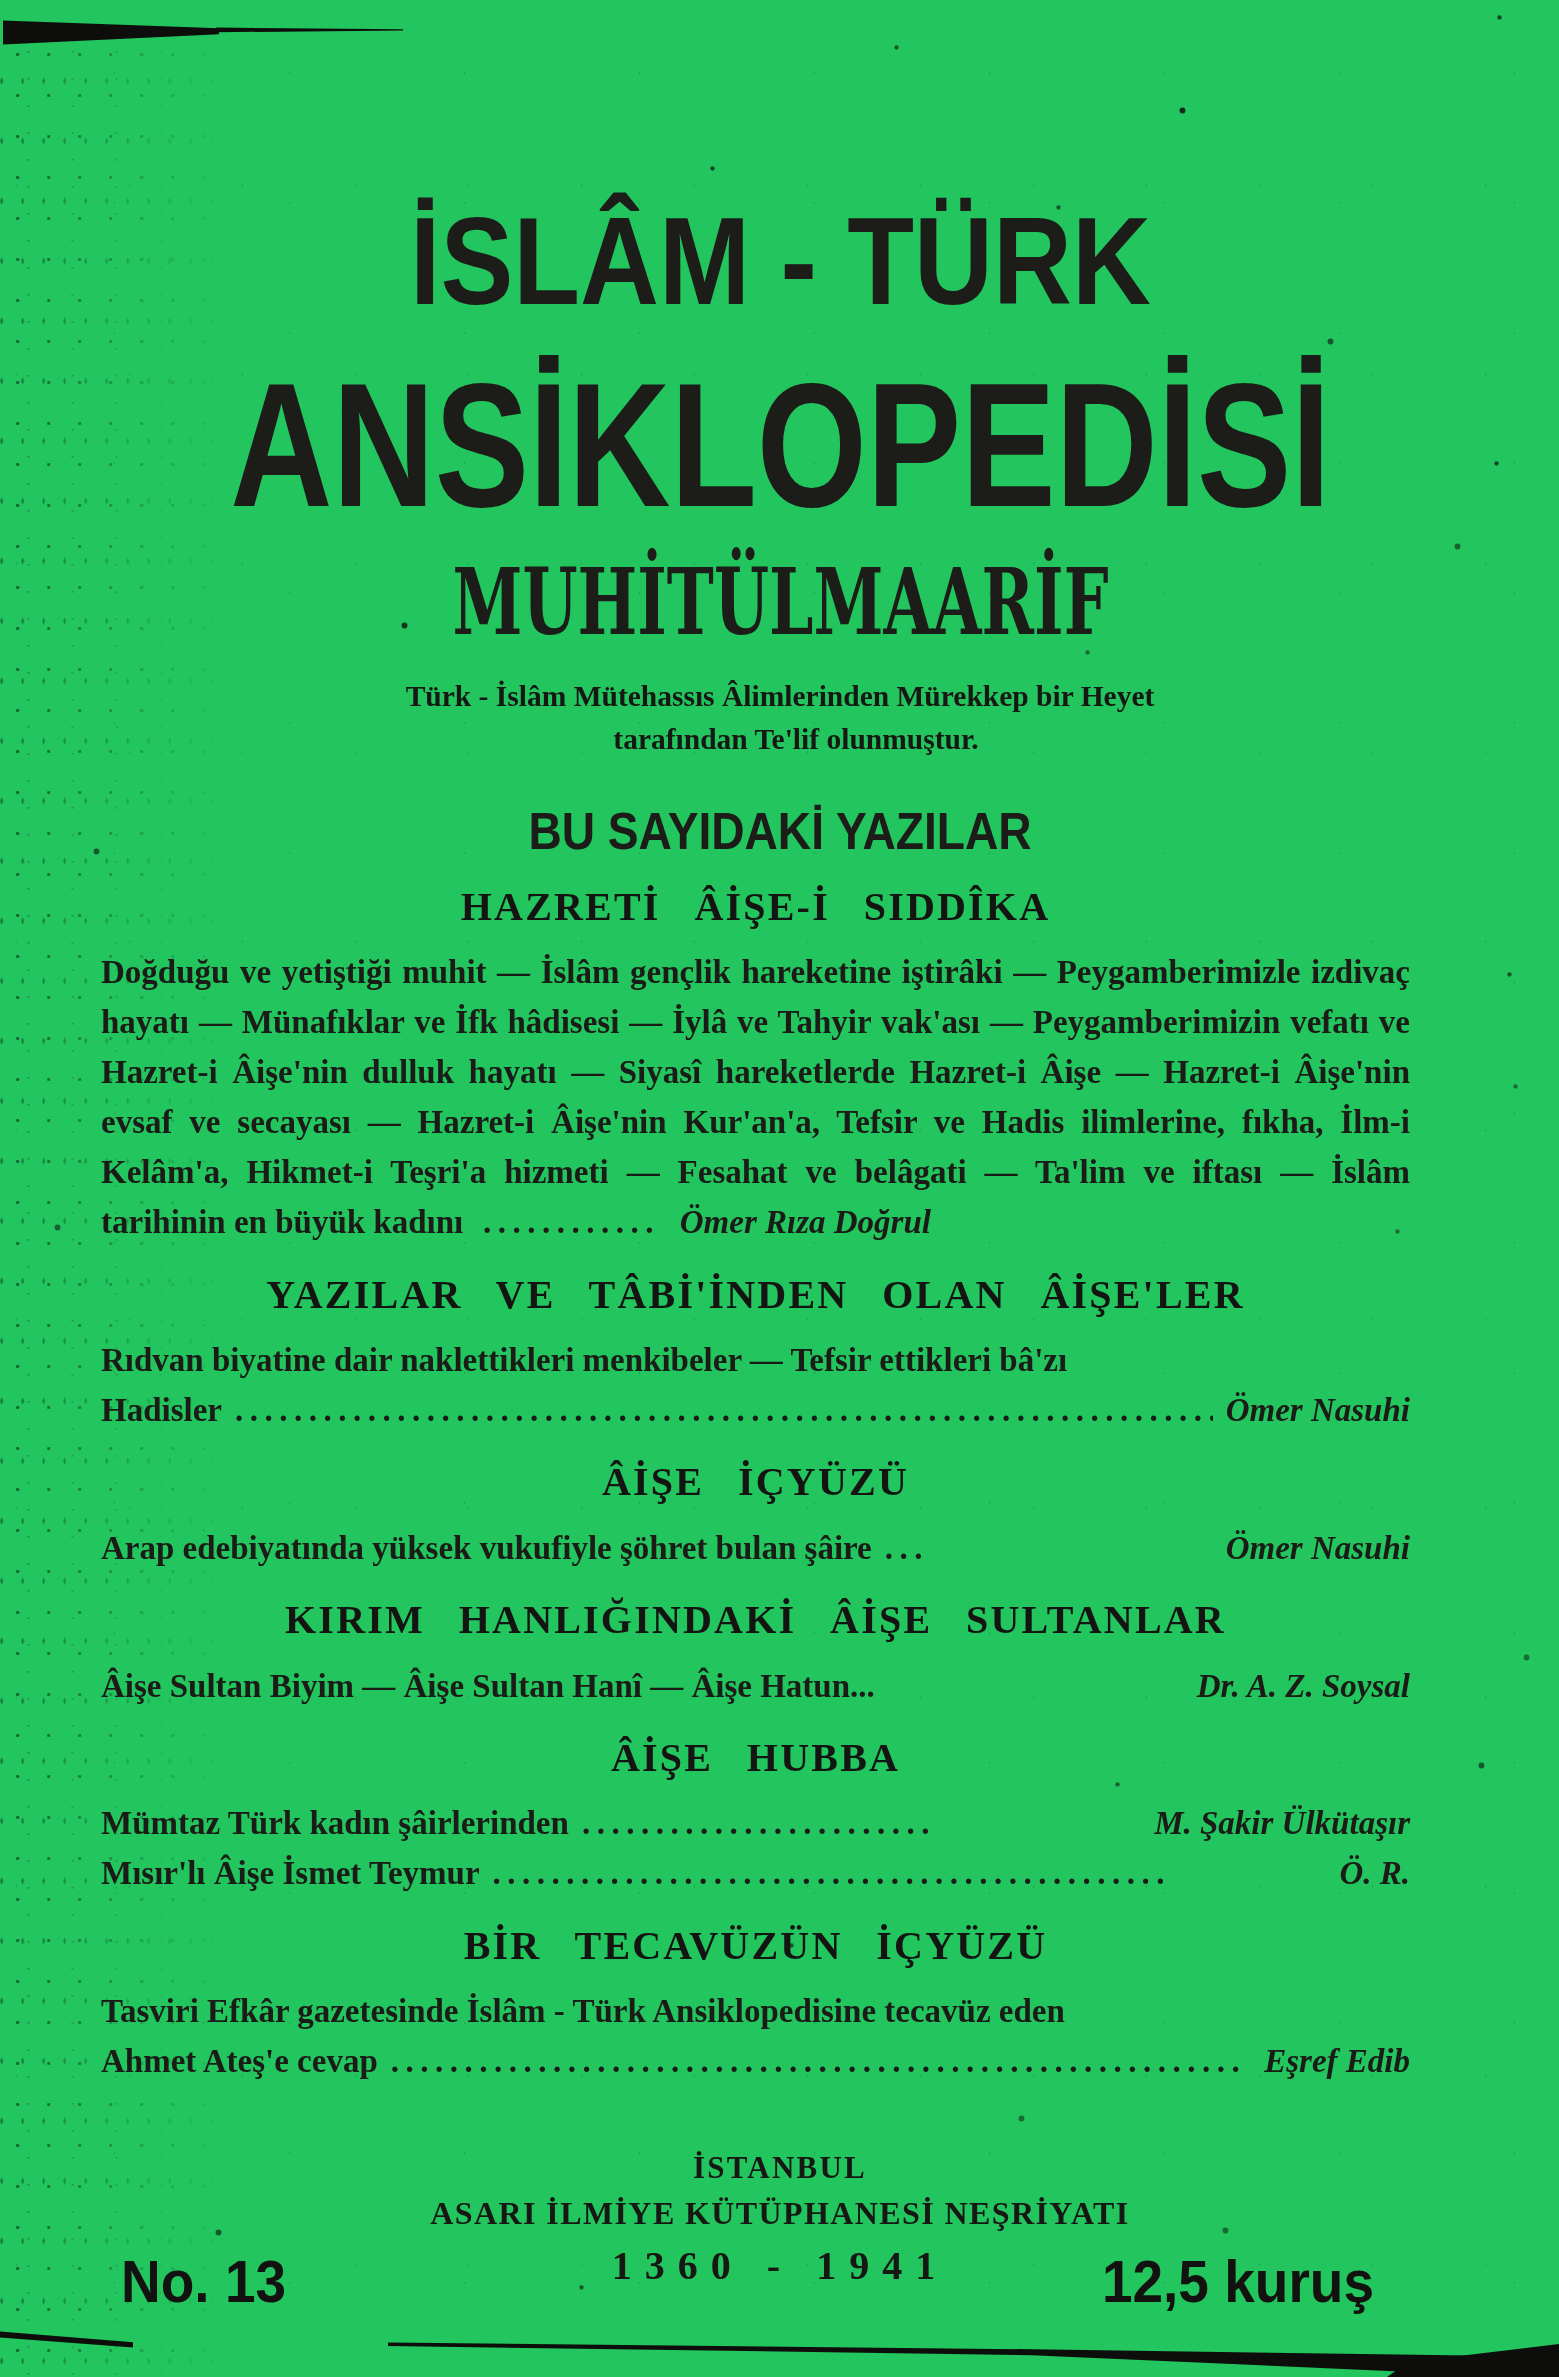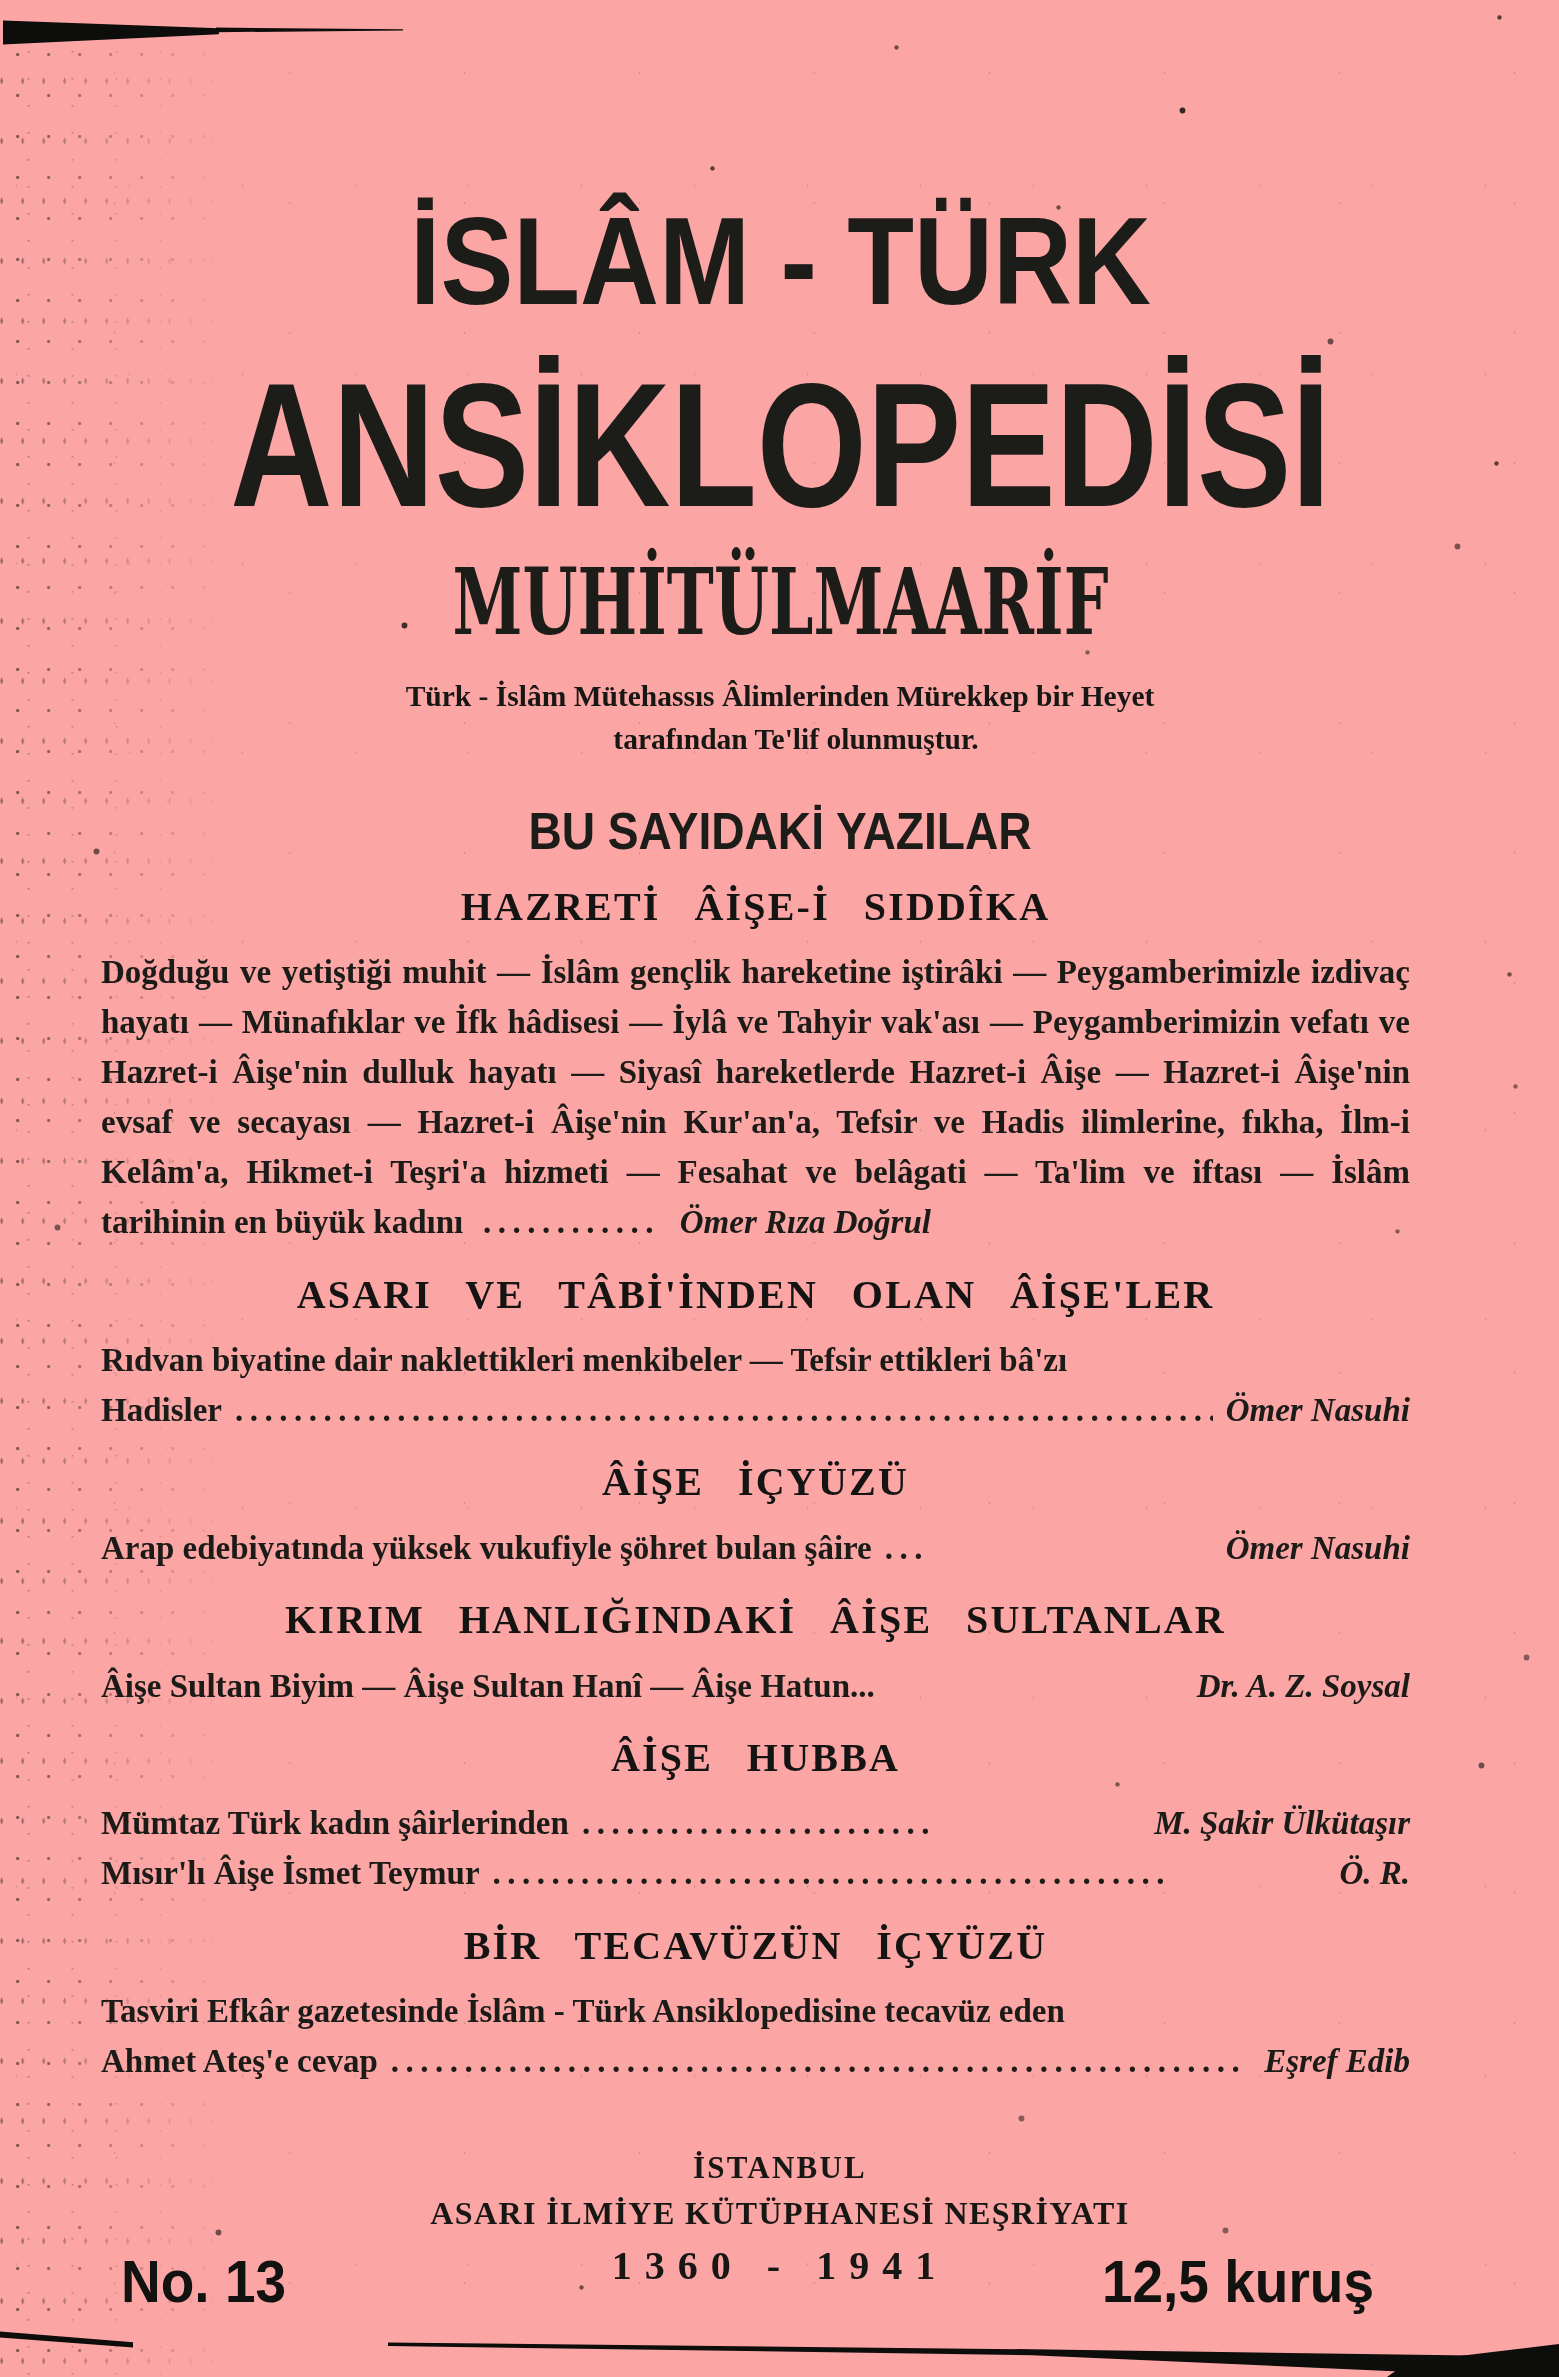--- a/index.html
+++ b/index.html
@@ -1,18 +1,18 @@
 <!DOCTYPE html>
 <html lang="tr" style="font-size:11.5px"><head>
 <meta charset="utf-8">
 <style>
   html,body{margin:0;padding:0;background:#d9d7d2;}
   .page{
     position:relative;width:1560px;height:2377px;overflow:hidden;
-    background:#fca5a5;color:#191916;
+    background:#22c55e;color:#191916;
     font-family:"Liberation Serif", serif;
   }
   
   .noise-overlay{
     position:absolute;inset:0;pointer-events:none;
     background-image:
       radial-gradient(rgba(20,20,18,.55) 0.9px, transparent 1.2px),
       radial-gradient(rgba(20,20,18,.35) 0.8px, transparent 1.1px);
     background-size:175px 130px, 113px 189px;
     background-position:27px 8px, 73px 91px;
@@ -165,21 +165,21 @@
     </svg>
   </div>
 
   <main class="content-col">
   <section class="article">
     <h2 class="article-heading">HAZRETİ ÂİŞE-İ SIDDÎKA</h2>
     <p class="article-body"><span class="body-text">Doğduğu ve yetiştiği muhit — İslâm gençlik hareketine iştirâki — Peygamberimizle izdivaç hayatı — Münafıklar ve İfk hâdisesi — İylâ ve Tahyir vak'ası — Peygamberimizin vefatı ve Hazret-i Âişe'nin dulluk hayatı — Siyasî hareketlerde Hazret-i Âişe — Hazret-i Âişe'nin evsaf ve secayası — Hazret-i Âişe'nin Kur'an'a, Tefsir ve Hadis ilimlerine, fıkha, İlm-i Kelâm'a, Hikmet-i Teşri'a hizmeti — Fesahat ve belâgati — Ta'lim ve iftası — İslâm tarihinin en büyük kadını</span> <span class="inline-leader">............</span> <span class="inline-author">Ömer Rıza Doğrul</span></p>
   </section>
 
   <section class="article">
-    <h2 class="article-heading">ASARI VE TÂBİ'İNDEN OLAN ÂİŞE'LER</h2>
+    <h2 class="article-heading">YAZILAR VE TÂBİ'İNDEN OLAN ÂİŞE'LER</h2>
     <p class="article-body"><span class="body-text">Rıdvan biyatine dair naklettikleri menkibeler — Tefsir ettikleri bâ'zı</span>  </p>
 
   <div class="toc-row">
     <span class="row-label">Hadisler</span>
     <span class="row-leader">................................................................................</span>
     <span class="row-author">Ömer Nasuhi</span>
   </div>
 </section>
 
   <section class="article">

